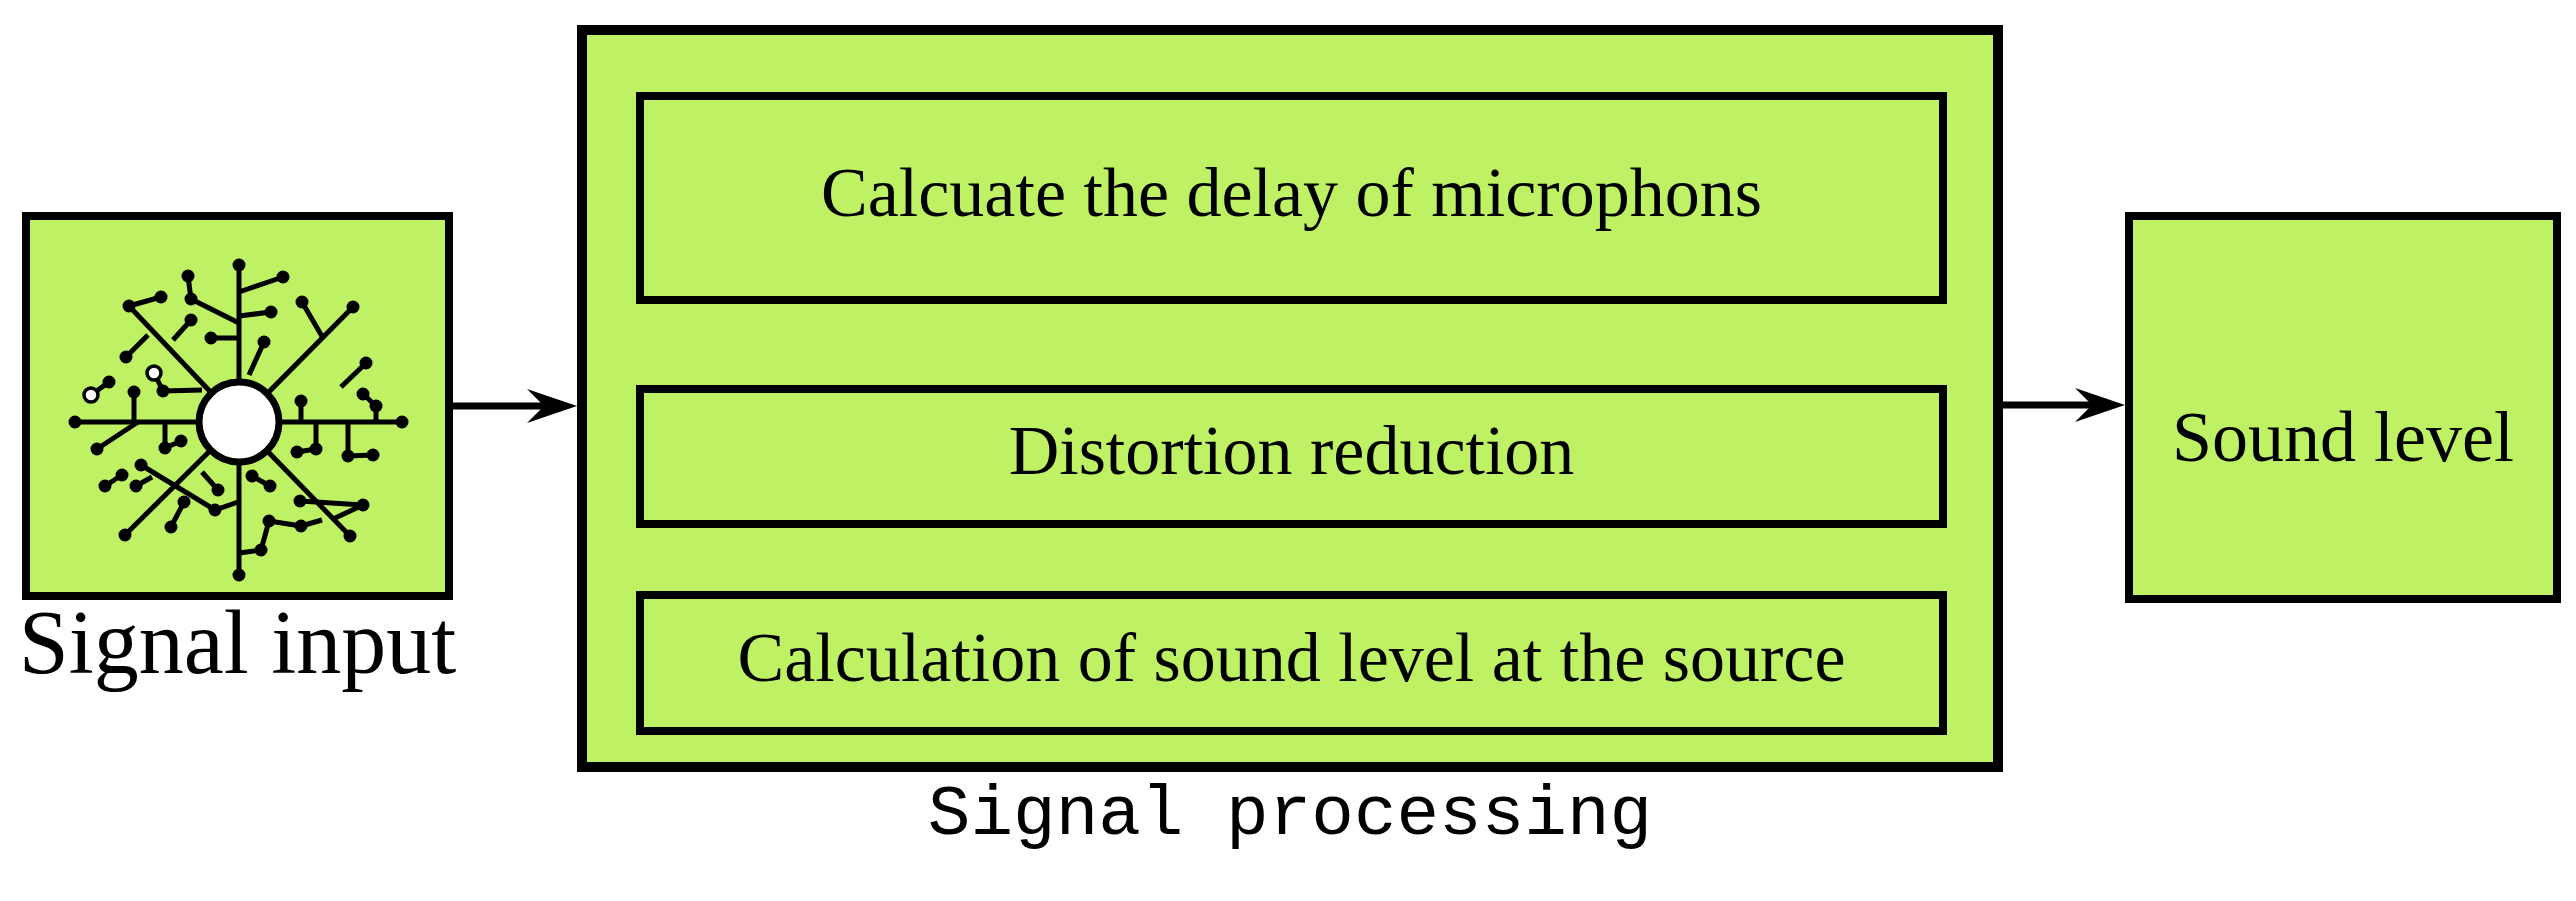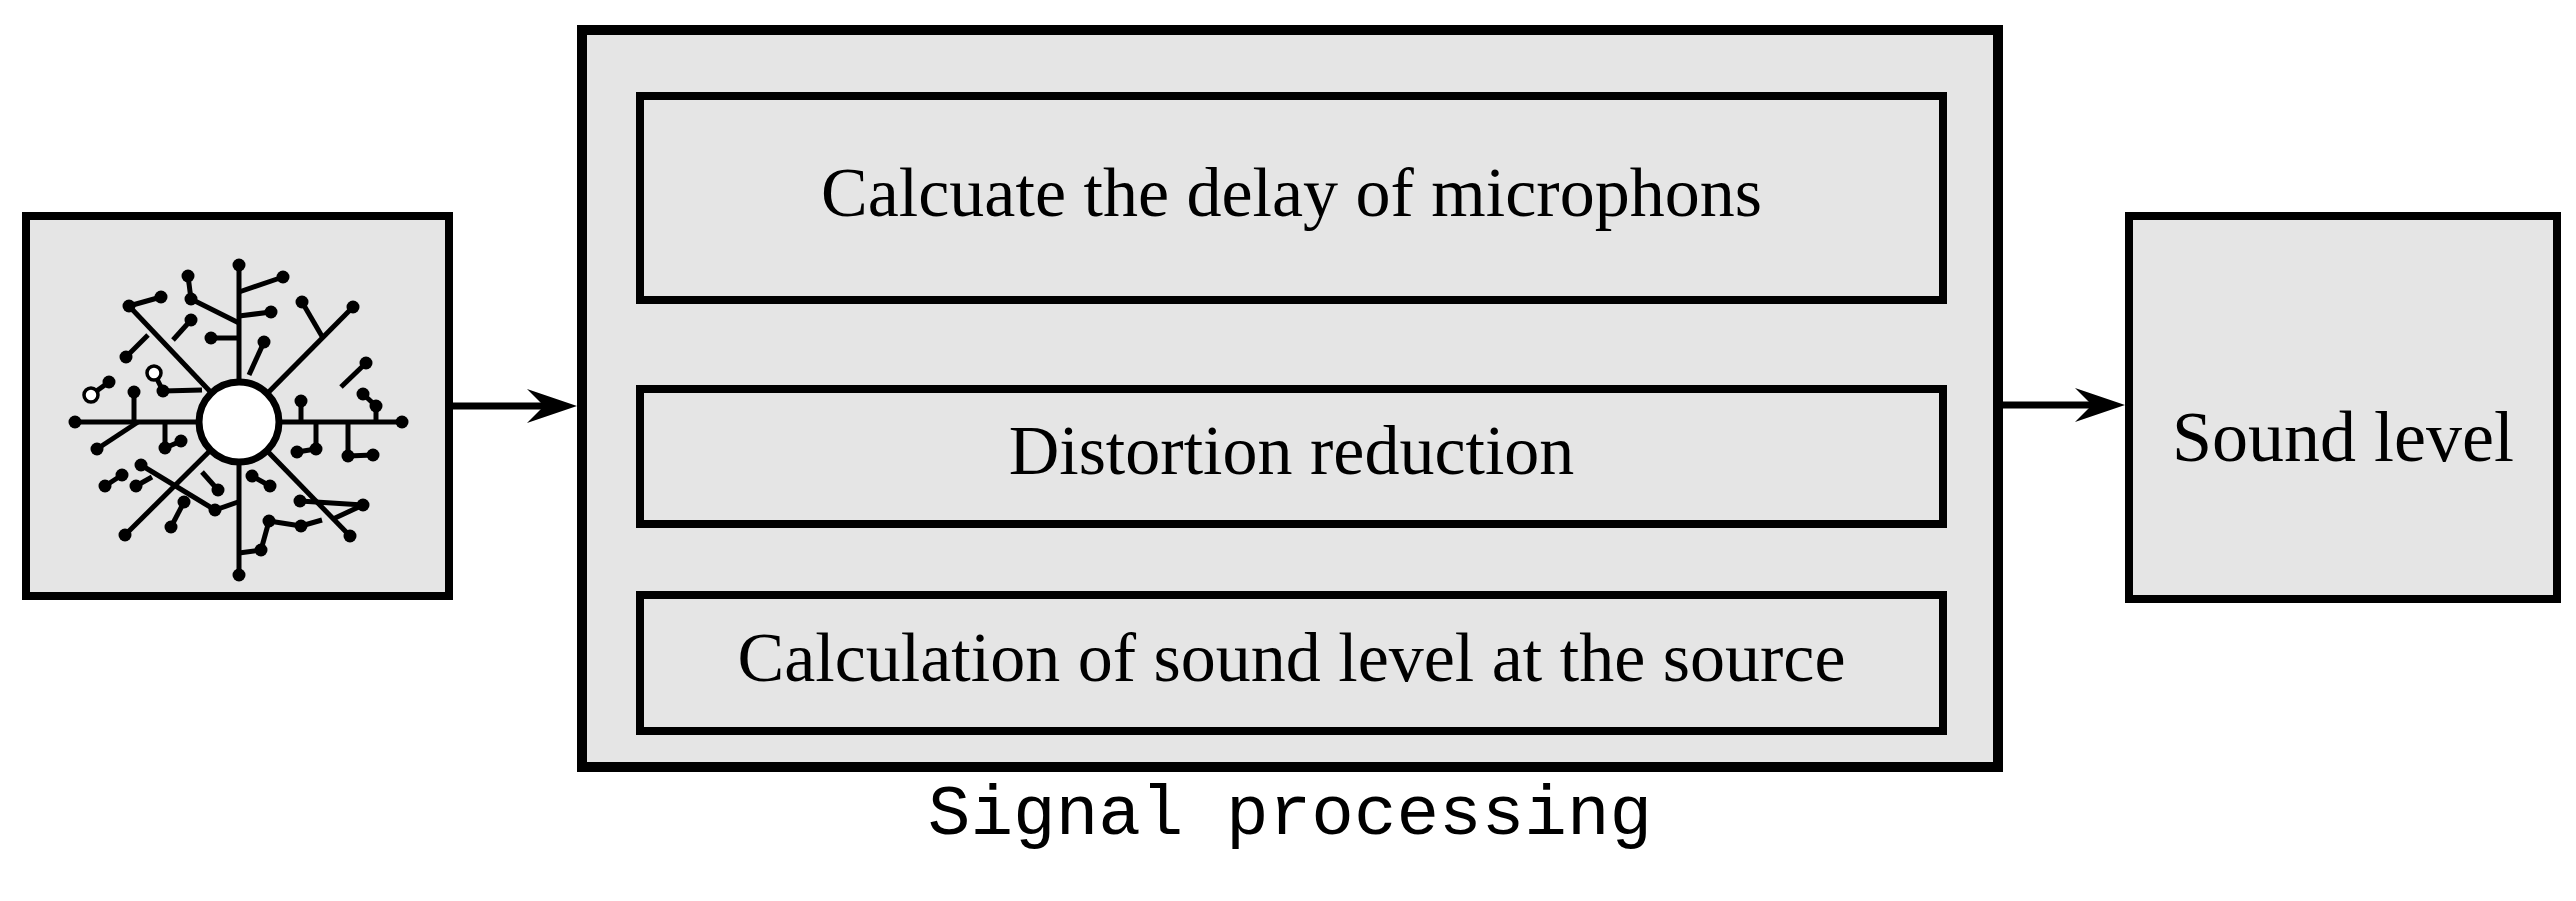--- a/index.html
+++ b/index.html
@@ -9,21 +9,21 @@
     height: 901px;
     background: #ffffff;
     color: #000000;
     font-family: "Liberation Serif", "DejaVu Serif", serif;
     overflow: hidden;
   }
   .box {
     position: absolute;
     box-sizing: border-box;
     border: 8px solid #000000;
-    background: #e5e5e5;
+    background: #bef264;
     display: flex;
     align-items: center;
     justify-content: center;
   }
   .input-box   { left: 22px;  top: 212px; width: 431px;  height: 388px; }
   .outer-box   { left: 577px; top: 25px;  width: 1426px; height: 747px; border-width: 10px; }
   .step-box {
     left: 636px;
     width: 1311px;
     flex-direction: column;
@@ -191,20 +191,21 @@
         <circle cx="111" cy="245" r="6.5"></circle>
           <circle cx="154" cy="282" r="6.5"></circle>
         <circle cx="141" cy="307" r="6.5"></circle>
       </g>
 
       <circle cx="61" cy="175" r="7" fill="#ffffff" stroke="#000000" stroke-width="3.5"></circle>
       <circle cx="124" cy="153" r="7" fill="#ffffff" stroke="#000000" stroke-width="3.5"></circle>
     </svg>
   </div>
 
+  <div class="caption input-caption">Signal input</div>
 
   <div class="box outer-box"></div>
 
   <div class="box step-box step-1">
     <div>Calcuate the delay of microphons</div>
   </div>
 
   <div class="box step-box step-3">
     <div>Calculation of sound level at the source</div>
   </div>

